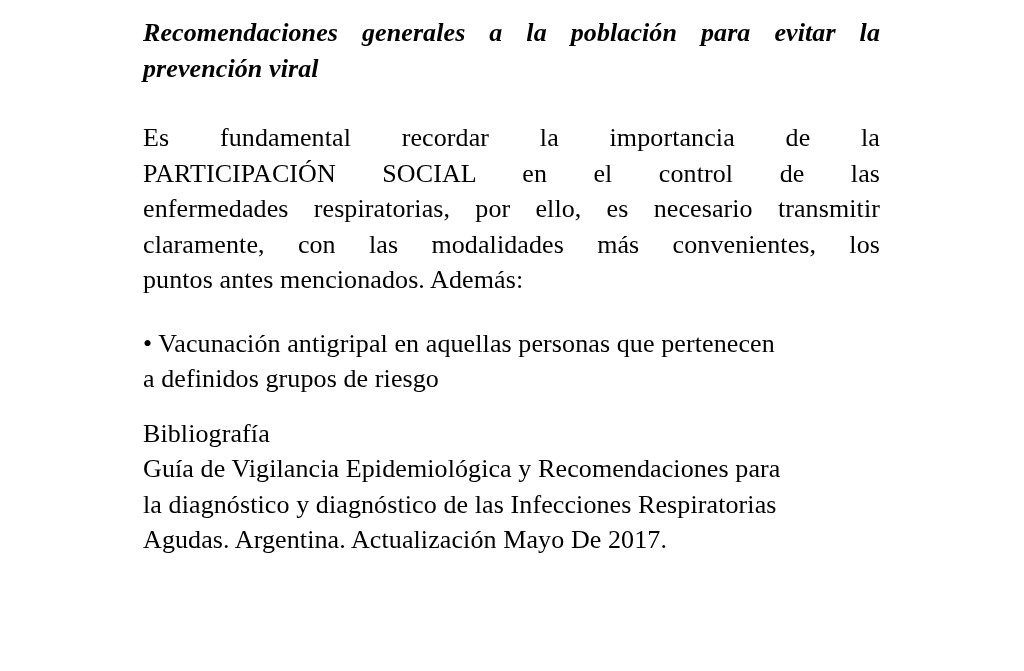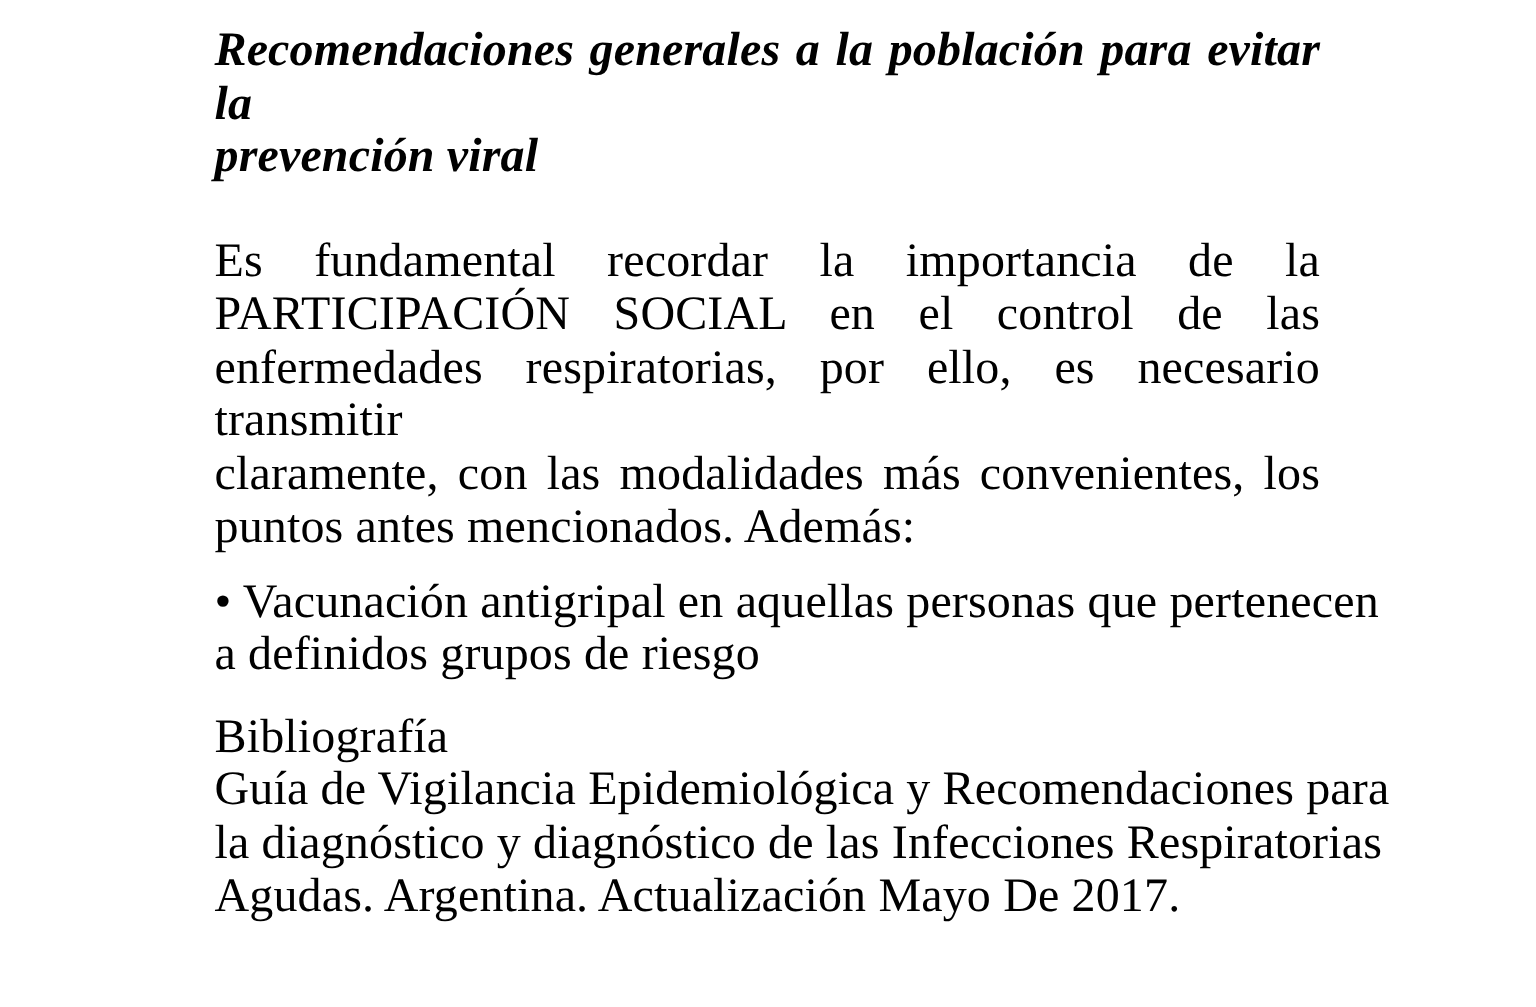--- a/index.html
+++ b/index.html
@@ -15,21 +15,21 @@
     color: #000000;
     overflow: hidden;
   }
   .doc {
     position: absolute;
     left: 143px;
     top: 15px;
     width: 737px;
   }
   .line {
-    font-size: 32px;
+    font-size: 26px;
     line-height: 35.5px;
     letter-spacing: 0.1px;
   }
   
   .just {
     text-align: justify;
     text-align-last: justify;
   }
   
   .nat {
@@ -37,21 +37,21 @@
     white-space: nowrap;
   }
   .heading .line {
     font-weight: bold;
     font-style: italic;
   }
   .subheading .line {
     font-weight: normal;
   }
   .intro       { margin-top: 34px; }
-  .bullet-item { margin-top: 14px; }
+  .bullet-item { margin-top: 28px; }
   .subheading  { margin-top: 19px; }
   .reference   { }
 </style>
 </head>
 <body>
 
 <div class="doc">
 
   <div class="block heading">
     <div class="line just">Recomendaciones generales a la población para evitar la</div>

